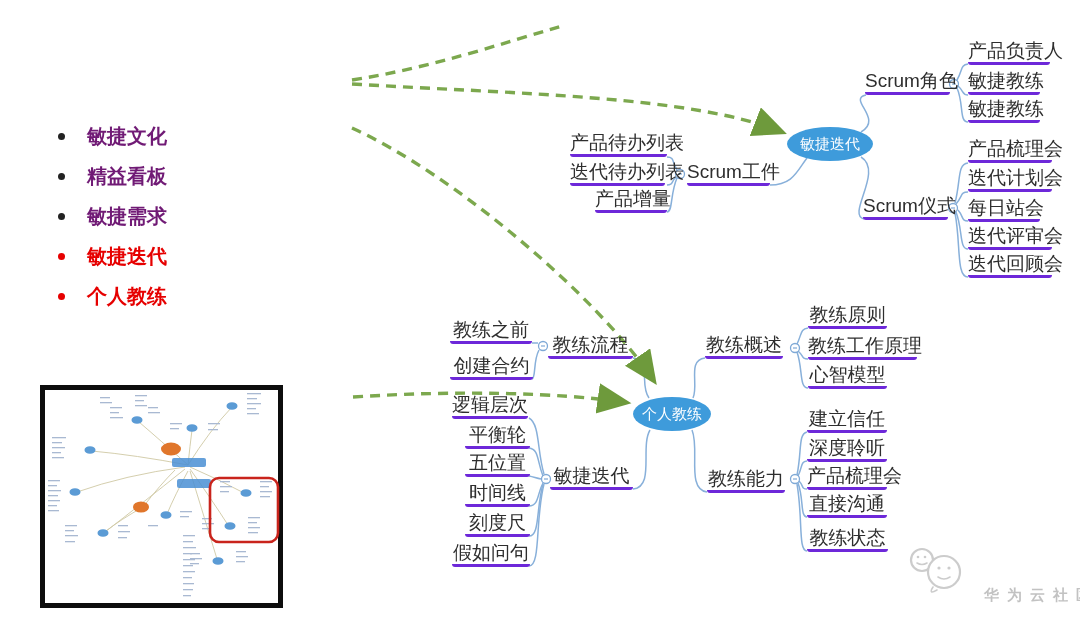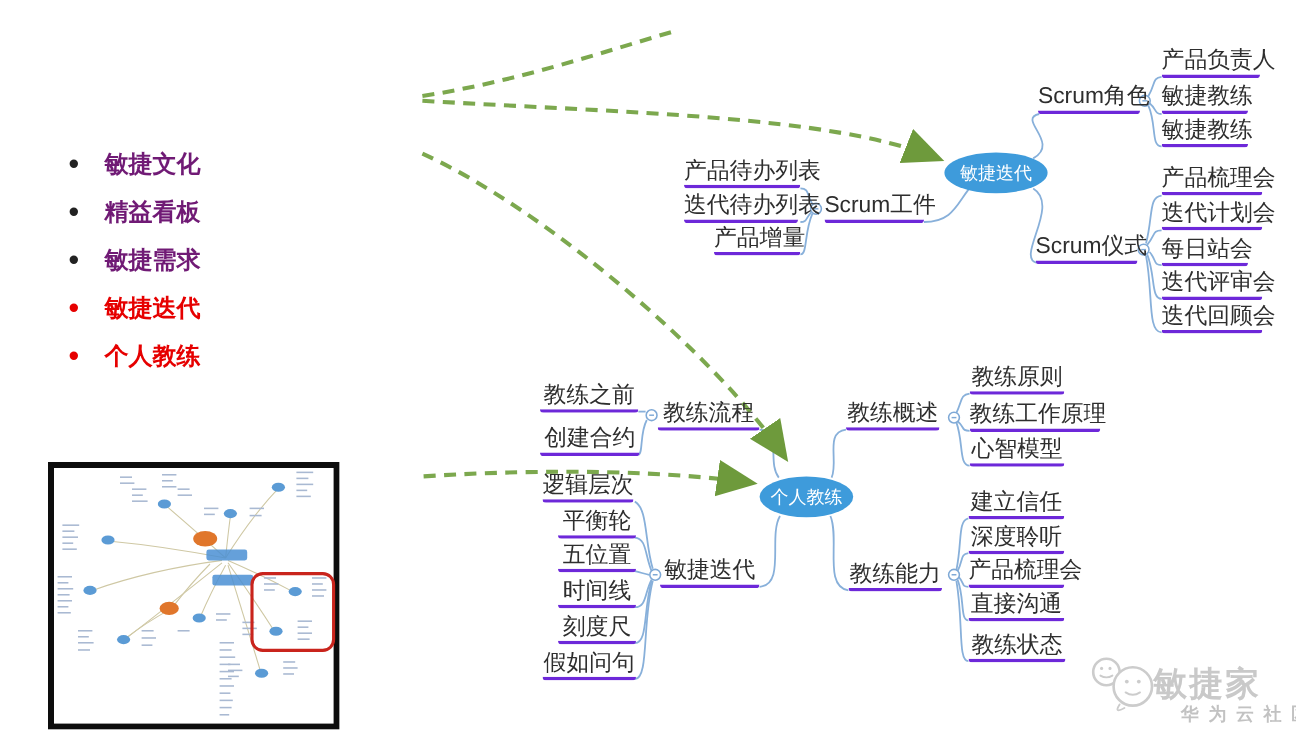--- a/index.html
+++ b/index.html
@@ -306,16 +306,15 @@
         <circle cx="25" cy="15" r="1.3"></circle>
       <circle cx="39" cy="26" r="1.6"></circle>
         <circle cx="49" cy="26" r="1.6"></circle>
     </g>
     <g fill="none" stroke="#cccccc" stroke-width="1.6" stroke-linecap="round">
       <path d="M 17,21 Q 22,24 27,21"></path>
       <path d="M 38,35 Q 44,39 50,35"></path>
       <path d="M 33,45 Q 28,53 37,48"></path>
     </g>
   </svg>
-  <div class="wm-brand">敏捷家</div>
   <div class="wm-comm">华为云社区</div>
 
 </div>
 
 </body></html>

